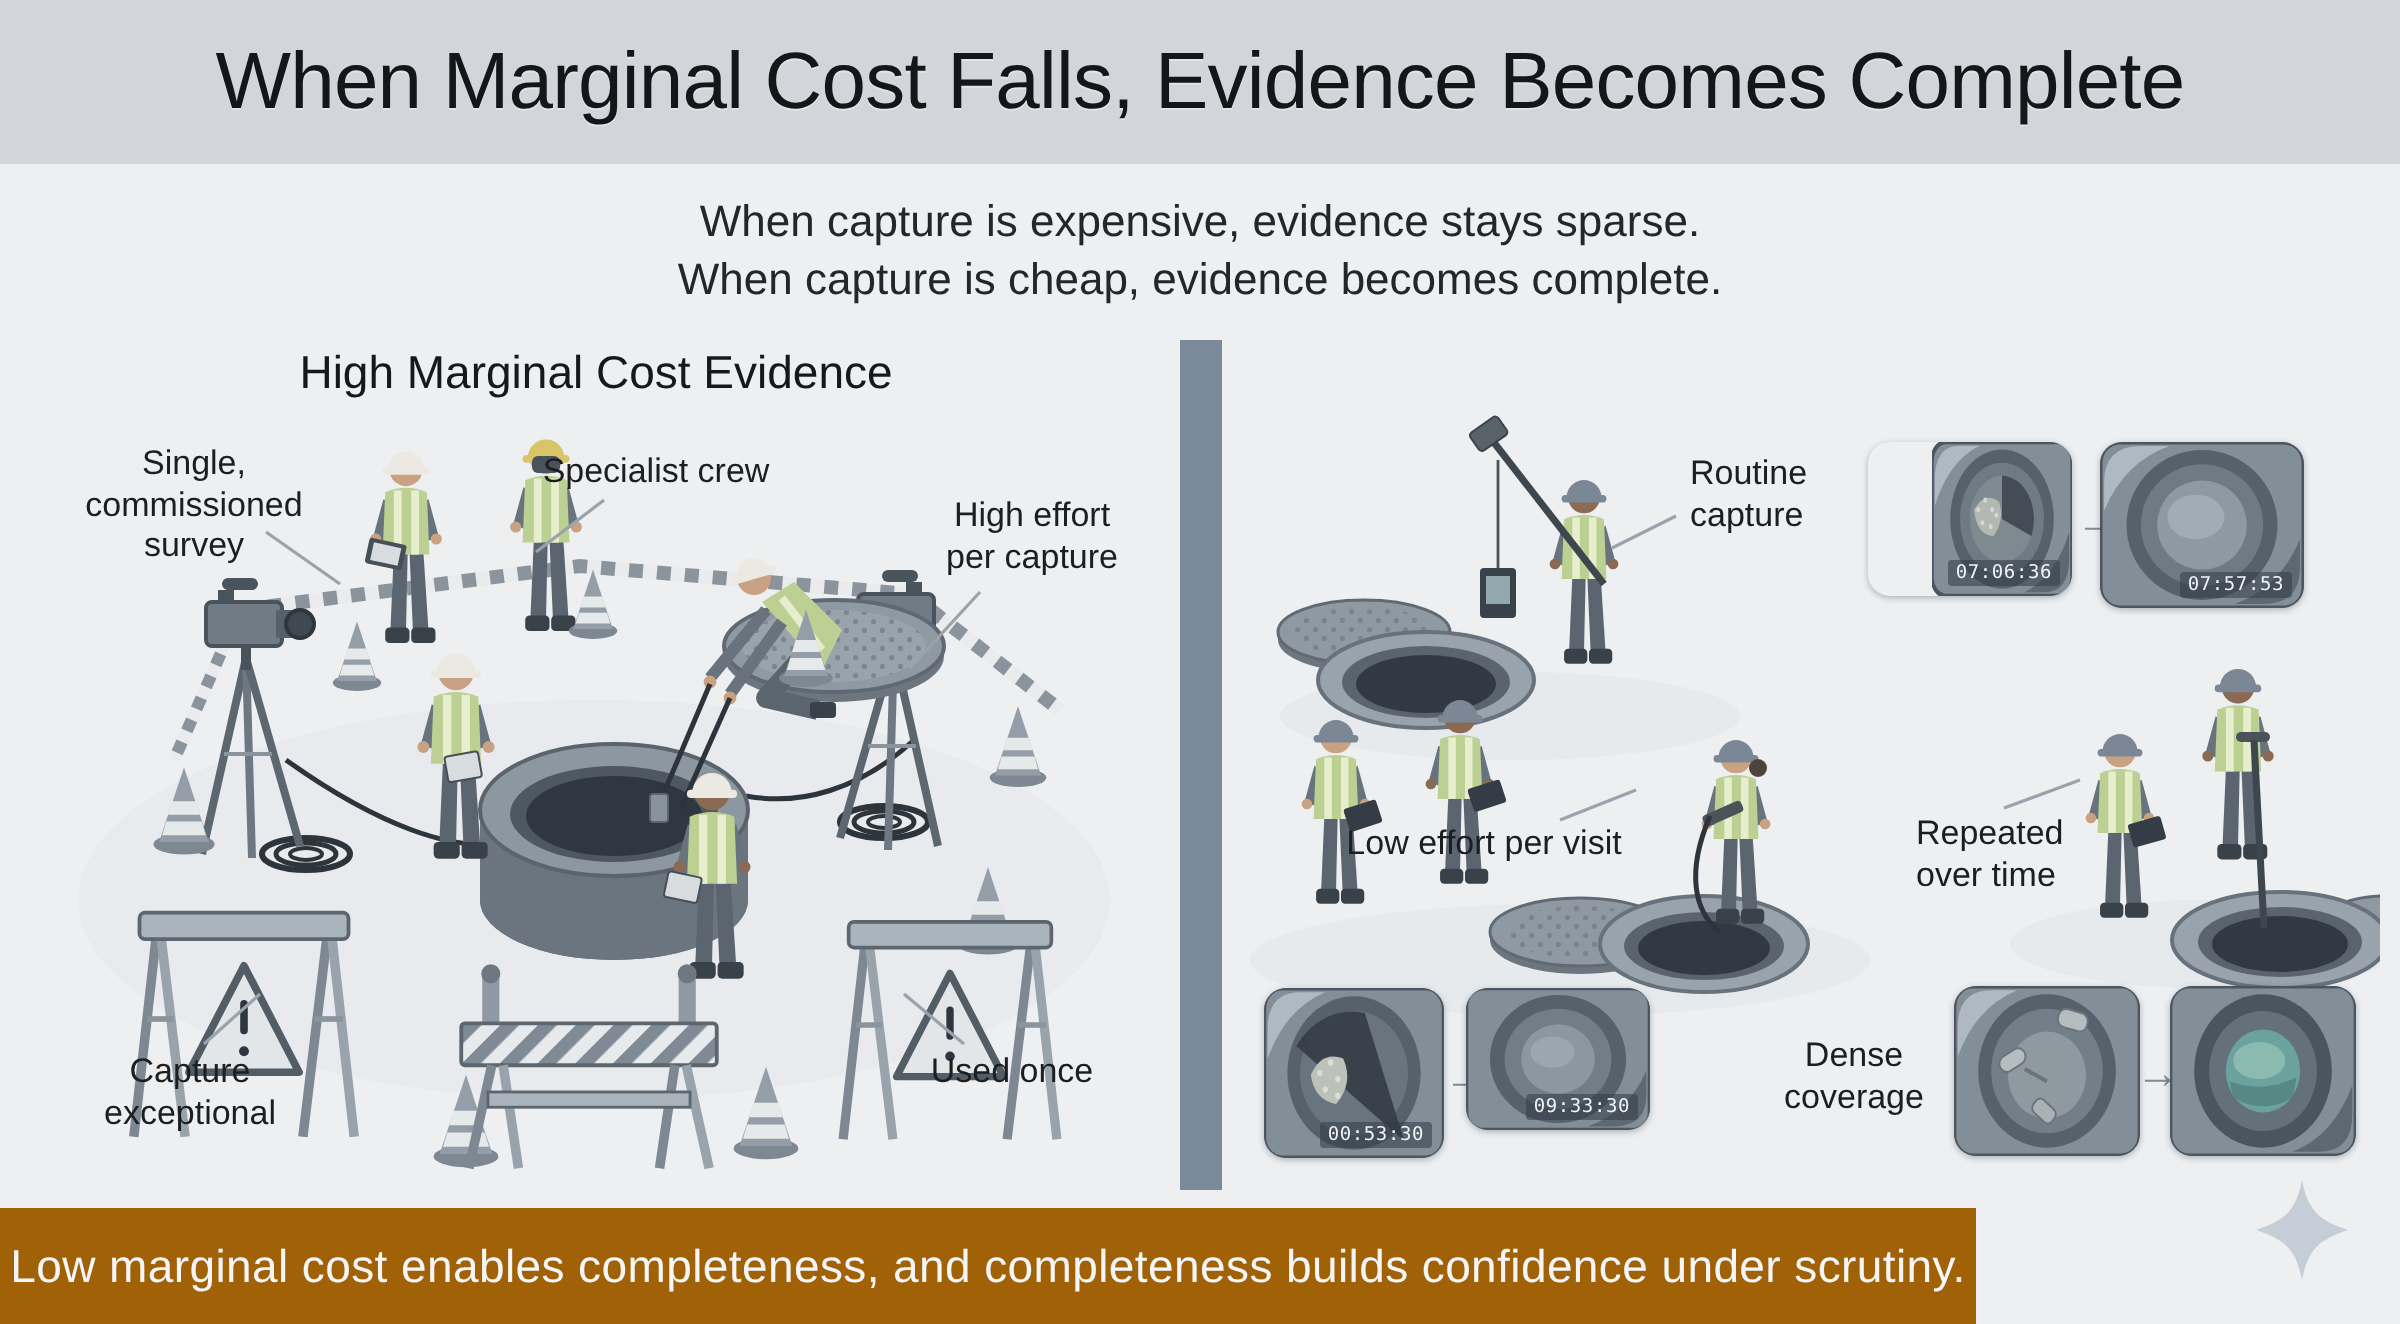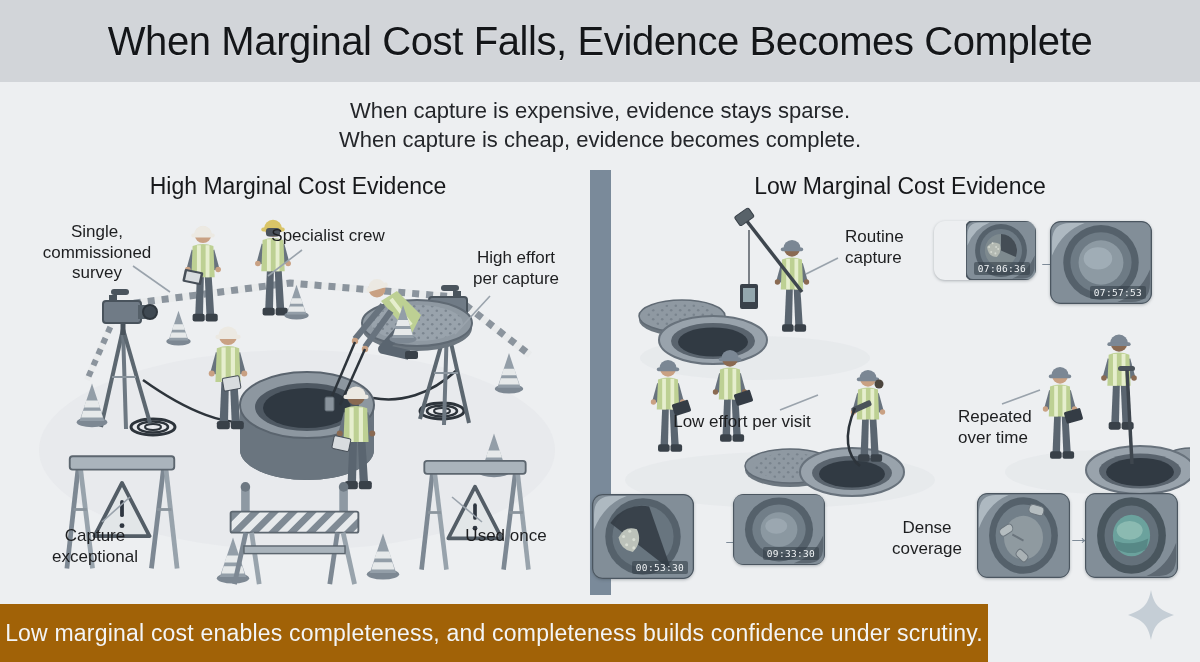--- a/index.html
+++ b/index.html
@@ -54,21 +54,20 @@
   <div class="title-band">
     <div class="title">When Marginal Cost Falls, Evidence Becomes Complete</div>
   </div>
 
   <div class="subtitle">
     <div>When capture is expensive, evidence stays sparse.</div>
     <div>When capture is cheap, evidence becomes complete.</div>
   </div>
 
   <div class="panel-heading ph-left">High Marginal Cost Evidence</div>
-  <div class="panel-heading ph-right">Low Marginal Cost Evidence</div>
 
   <div class="divider"></div>
 
   <div class="scene" style="left:25px; top:205px; width:545px; height:395px;">
   <svg width="545" height="395" viewBox="0 0 545 395">
     <defs>
       <pattern id="stripes" width="14" height="14" patternUnits="userSpaceOnUse" patternTransform="rotate(45)">
         <rect width="14" height="14" fill="#e7eaec"></rect>
         <rect width="7" height="14" fill="#7f8a94"></rect>
       </pattern>
@@ -285,21 +284,21 @@
 exceptional</div>
   <div class="callout" style="left:506px; top:526px;">Used once</div>
   <div class="callout left-align" style="left:845px; top:227px;">Routine
 capture</div>
   <div class="callout" style="left:742px; top:412px;">Low effort per visit</div>
   <div class="callout left-align" style="left:958px; top:407px;">Repeated
 over time</div>
   <div class="callout" style="left:927px; top:518px;">Dense
 coverage</div>
 
-  <div class="thumb" style="left:934px; top:221px; width:102px; height:59px;padding-left:32px;">
+  <div class="thumb" style="left:934px; top:221px; width:102px; height:77px;padding-left:32px;">
     <svg viewBox="0 0 100 82" preserveAspectRatio="none">
       <rect width="100" height="82" rx="10" fill="#828e98" stroke="#4b5660" stroke-width="2.5"></rect>
       <path d="M2 20 Q2 2 20 2 L34 2 Q12 10 2 34 Z" fill="#aeb9c1"></path>
       <path d="M98 62 Q98 80 80 80 L66 80 Q88 72 98 48 Z" fill="#5d6872"></path>
       <circle cx="50" cy="41" r="37" fill="#55616b"></circle>
       <circle cx="50" cy="41" r="30" fill="#6e7b85"></circle>
       <circle cx="50" cy="41" r="23" fill="#7e8a8f"></circle>
       <path d="M50 18 A23 23 0 0 1 71 50 L50 41 Z" fill="#39424b" opacity=".85"></path>
       <path d="M30 36 Q38 26 48 32 Q52 42 44 50 Q32 50 30 36 Z" fill="#b3b9b2"></path>
       <g fill="#d3d8d0">
@@ -320,21 +319,21 @@
       <path d="M2 20 Q2 2 20 2 L34 2 Q12 10 2 34 Z" fill="#aeb9c1"></path>
       <path d="M98 62 Q98 80 80 80 L66 80 Q88 72 98 48 Z" fill="#5d6872"></path>
       <circle cx="50" cy="41" r="37" fill="#55616b"></circle>
       <circle cx="50" cy="41" r="30" fill="#6e7b85"></circle>
       <circle cx="50" cy="41" r="22" fill="#8d9aa3"></circle>
       <ellipse cx="47" cy="37" rx="14" ry="11" fill="#a5b1ba" opacity=".8"></ellipse>
     </svg>
     <span class="ts">07:57:53</span>
   </div>
 
-  <div class="thumb" style="left:592px; top:494px; width:102px; height:85px;">
+  <div class="thumb" style="left:632px; top:494px; width:90px; height:85px;">
     <svg viewBox="0 0 100 82" preserveAspectRatio="none">
       <rect width="100" height="82" rx="10" fill="#828e98" stroke="#4b5660" stroke-width="2.5"></rect>
       <path d="M2 20 Q2 2 20 2 L34 2 Q12 10 2 34 Z" fill="#aeb9c1"></path>
       <circle cx="50" cy="41" r="37" fill="#55616b"></circle>
       <circle cx="50" cy="41" r="30" fill="#68757f"></circle>
       <path d="M28 16 L88 62 A37 37 0 0 1 50 78 Z" fill="#343d46" opacity=".9" transform="rotate(180 53 45)"></path>
       <path d="M26 42 Q32 30 44 34 Q50 46 40 56 Q28 54 26 42 Z" fill="#bcc2ba"></path>
       <g fill="#d9ded4">
           <circle cx="31" cy="41" r="1.5"></circle>
           <circle cx="37" cy="36" r="1.5"></circle>

